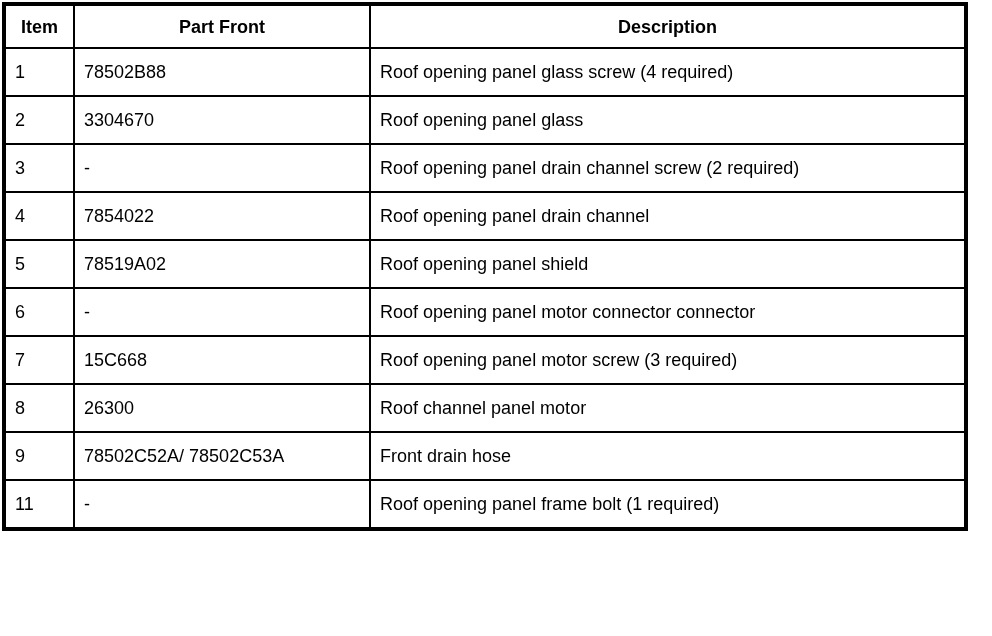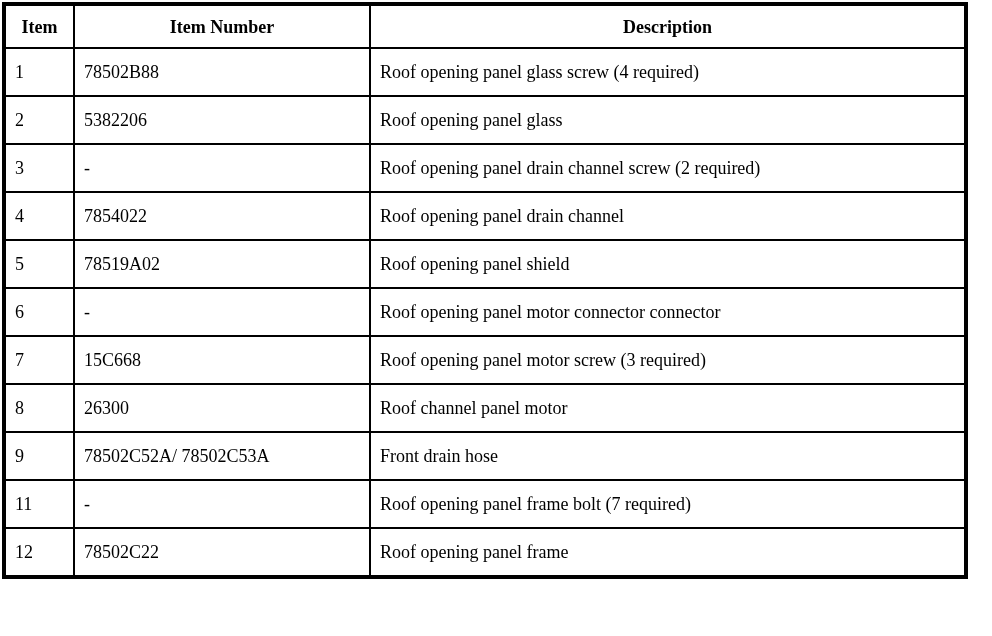--- a/index.html
+++ b/index.html
@@ -15,21 +15,20 @@
     color: #000000;
   }
   table.parts {
     position: absolute;
     left: 2px;
     top: 2px;
     width: 966px;
     border-collapse: collapse;
     table-layout: fixed;
     border: 4px solid #000000;
-    font-family: Liberation Serif, serif;
   }
   table.parts th,
   table.parts td {
     border: 2px solid #000000;
     overflow: hidden;
     white-space: nowrap;
     vertical-align: middle;
     font-size: 18px;
     line-height: 1;
   }
@@ -54,33 +53,33 @@
 
 <table class="parts">
   <colgroup>
     <col class="col-item">
     <col class="col-part">
     <col class="col-desc">
   </colgroup>
   <thead>
     <tr>
       <th>Item</th>
-      <th>Item Number</th>
+      <th>Part Front</th>
       <th>Description</th>
     </tr>
   </thead>
   <tbody>
       <tr>
         <td>1</td>
         <td>78502B88</td>
         <td>Roof opening panel glass screw (4 required)</td>
       </tr>
       <tr>
         <td>2</td>
-        <td>5382206</td>
+        <td>3304670</td>
         <td>Roof opening panel glass</td>
       </tr>
       <tr>
         <td>3</td>
         <td>-</td>
         <td>Roof opening panel drain channel screw (2 required)</td>
       </tr>
       <tr>
         <td>4</td>
         <td>7854022</td>
@@ -107,21 +106,16 @@
         <td>Roof channel panel motor</td>
       </tr>
       <tr>
         <td>9</td>
         <td>78502C52A/ 78502C53A</td>
         <td>Front drain hose</td>
       </tr>
       <tr>
         <td>11</td>
         <td>-</td>
-        <td>Roof opening panel frame bolt (7 required)</td>
-      </tr>
-      <tr>
-        <td>12</td>
-        <td>78502C22</td>
-        <td>Roof opening panel frame</td>
+        <td>Roof opening panel frame bolt (1 required)</td>
       </tr>
     </tbody>
 </table>
 
 </body></html>

